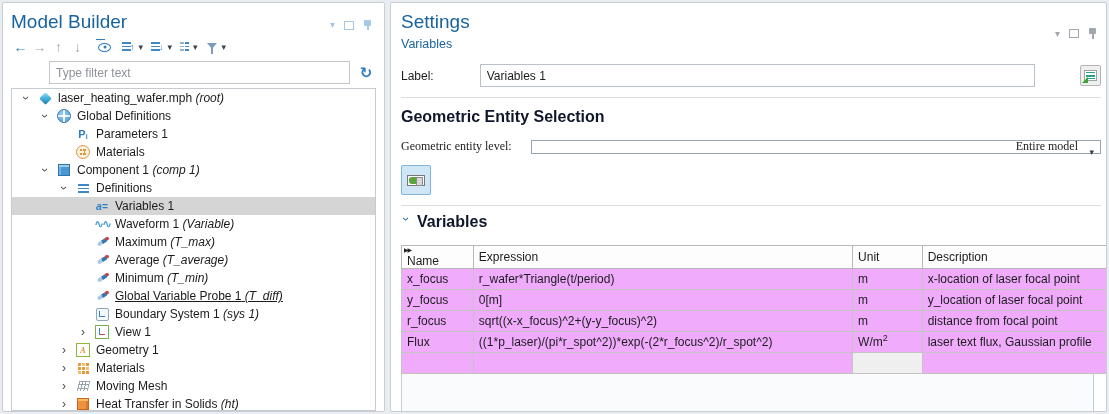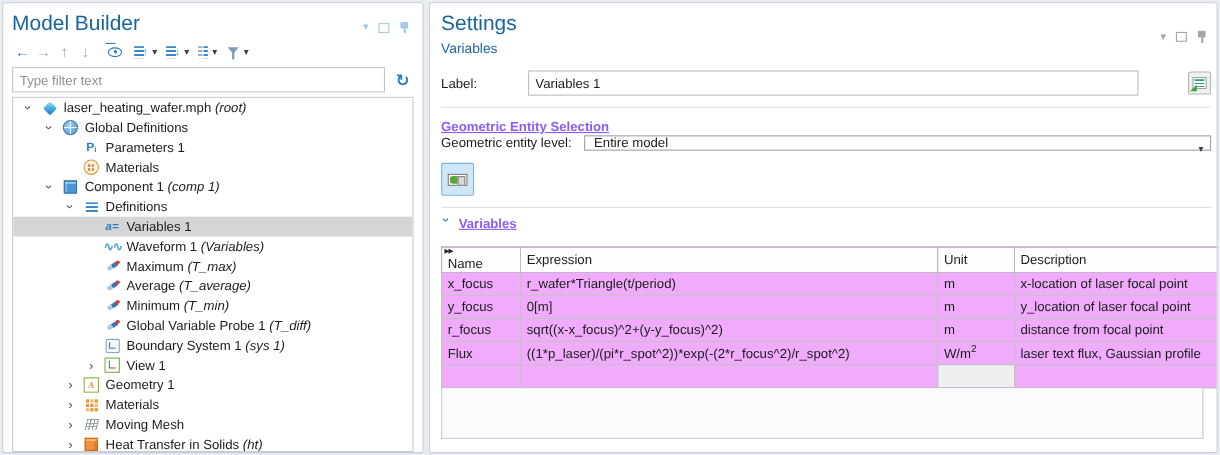--- a/index.html
+++ b/index.html
@@ -38,21 +38,21 @@
   .lines { width:9px; height:11px; background:repeating-linear-gradient(180deg,#3e88c8 0 1.8px,transparent 1.8px 3.6px); }
   .lines.two-tone { background:
       repeating-linear-gradient(180deg,#9ab0c4 0 1.8px,transparent 1.8px 3.6px),
       repeating-linear-gradient(180deg,#3e88c8 0 1.8px,transparent 1.8px 3.6px);
       background-size:4px 100%,4px 100%; background-position:0 0,5px 0; background-repeat:no-repeat; width:9px; }
   .mini { font-size:9px; font-weight:bold; color:#2e7cc0; margin-left:-2px; }
   .caret { font-size:9px; color:#3b3f44; margin-left:3px; }
   .funnel { position:relative; width:0; height:0; border:5px solid transparent; border-top:6px solid #7d9cbc; margin:2px 1px 0 1px; }
   .funnel::after { content:''; position:absolute; left:-1px; top:-2px; width:2px; height:7px; background:#7d9cbc; }
 
-  .filter-row { display:flex; align-items:center; margin-top:3px; gap:6px; }
+  .filter-row { display:flex; align-items:center; margin-top:3px; gap:6px;margin-left:38px; }
   .filter-input { flex:1; height:23px; border:1px solid #c0c6cc; background:#fff; padding:0 6px; font:12px "Liberation Sans","DejaVu Sans",sans-serif; color:#1b1b1b; outline:none; }
   .filter-input::placeholder { color:#8d9298; }
   .refresh { font-size:15px; font-weight:bold; color:#2e7cc0; width:20px; text-align:center; }
 
   
   .tree { flex:1; border:1px solid #c5cbd1; margin-top:4px; background:#fff; overflow:hidden; }
   .trow { display:flex; align-items:center; height:18px; white-space:nowrap; }
   .trow.sel { background:#d5d5d5; }
   .chev { width:16px; flex:none; text-align:center; font-size:12px; color:#4a4a4a; line-height:16px; }
   .chev.open { transform:rotate(90deg); }
@@ -102,24 +102,24 @@
   .st-sub { color:#19649f; font-size:12.5px; margin-top:3px; }
   .field-row { display:flex; align-items:center; margin-top:13px;gap:38px; }
   .field-label { margin-right:8px; }
   .text-input { flex:1; height:23px; border:1px solid #b9c0c7; background:#fff; padding:0 6px; font:12px "Liberation Sans","DejaVu Sans",sans-serif; color:#1b1b1b; outline:none; }
   .side-btn { width:21px; height:21px; margin-left:7px; background:#efefef; border:1px solid #b5b5b5; border-radius:2px; display:flex; align-items:center; justify-content:center; position:relative; }
   .doc-icon { position:relative; width:13px; height:11px; border:1px solid #9aa5a5; background:#fff; }
   .doc-icon::before { content:''; position:absolute; left:1px; top:1px; right:1px; height:7px;
      background:repeating-linear-gradient(180deg,#2aa08a 0 1.5px,transparent 1.5px 3.2px); }
   .doc-icon::after { content:''; position:absolute; left:-3px; bottom:-3px; width:0; height:0; border-style:solid; border-width:0 0 6px 6px; border-color:transparent transparent #3aa33a transparent; }
   .sep { border:none; border-top:1px solid #dcdfe2; margin-top:10px; }
-  .sec-head { color:#8b5cf6; font-weight:bold; font-size:12px; margin-top:10px;text-decoration:underline; }
-  .ges-row { display:flex; align-items:center; margin-top:1px; }
+  .sec-head { color:#0f172a; font-weight:bold; font-size:16px; margin-top:10px; }
+  .ges-row { display:flex; align-items:center; margin-top:13px;font-family:Liberation Serif, serif; }
   .ges-label { width:130px; flex:none; }
-  .combo { flex:1; height:14px; border:1px solid #98a4af; background:#fff; display:flex; align-items:center; padding:0 22px 0 8px; position:relative; }
+  .combo { flex:1; height:14px; border:1px solid #98a4af; background:#fff; display:flex; align-items:center; padding:0 22px 0 8px; position:relative;justify-content:flex-end; }
   .combo .caret { position:absolute; right:6px; top:6px; }
   .toggle-btn { width:30px; height:30px; margin-top:11px; background:#cfe6f7; border:1px solid #7fb4dd; border-radius:2px; display:flex; align-items:center; justify-content:center; }
   .toggle { position:relative; width:18px; height:11px; border:1px solid #777; background:#fff; }
   .toggle::before { content:''; position:absolute; left:1px; top:1px; width:9px; height:7px; border-radius:3px; background:#5aa53c; }
   .toggle::after { content:''; position:absolute; right:1px; top:1px; width:5px; height:7px; background:#d8d8d8; border:1px solid #8a8a8a; }
   .vars-head { display:flex; align-items:center; margin-top:7px; gap:6px; }
   .vars-chev { color:#19649f; font-size:12px; transform:rotate(90deg); display:inline-block; width:10px; }
 
   table.vars { border-collapse:collapse; margin-top:14px; width:773px; table-layout:fixed; background:#f0abfc; }
   table.vars th, table.vars td { border:1px solid #c3c3c3; padding:0 5px; height:21px; font-weight:normal; text-align:left; overflow:hidden; white-space:nowrap; }
@@ -209,38 +209,38 @@
         <span class="tlabel">Definitions</span>
       </div>
       <div class="trow sel" style="padding-left: 63px;">
         <span class="chev none"></span>
         <span class="ticon ti-variables"></span>
         <span class="tlabel">Variables 1</span>
       </div>
       <div class="trow" style="padding-left: 63px;">
         <span class="chev none"></span>
         <span class="ticon ti-waveform"></span>
-        <span class="tlabel">Waveform 1<span class="tsuffix"> (Variables)</span></span>
+        <span class="tlabel">Waveform 1<span class="tsuffix"> (Variable)</span></span>
       </div>
       <div class="trow" style="padding-left: 63px;">
         <span class="chev none"></span>
         <span class="ticon ti-probe"></span>
         <span class="tlabel">Maximum<span class="tsuffix"> (T_max)</span></span>
       </div>
       <div class="trow" style="padding-left: 63px;">
         <span class="chev none"></span>
         <span class="ticon ti-probe"></span>
         <span class="tlabel">Average<span class="tsuffix"> (T_average)</span></span>
       </div>
       <div class="trow" style="padding-left: 63px;">
         <span class="chev none"></span>
         <span class="ticon ti-probe"></span>
         <span class="tlabel">Minimum<span class="tsuffix"> (T_min)</span></span>
       </div>
-      <div class="trow" style="padding-left: 63px;">
+      <div class="trow" style="padding-left: 63px; text-decoration: underline;">
         <span class="chev none"></span>
         <span class="ticon ti-probe"></span>
         <span class="tlabel">Global Variable Probe 1<span class="tsuffix"> (T_diff)</span></span>
       </div>
       <div class="trow" style="padding-left: 63px;">
         <span class="chev none"></span>
         <span class="ticon ti-boundary"></span>
         <span class="tlabel">Boundary System 1<span class="tsuffix"> (sys 1)</span></span>
       </div>
       <div class="trow" style="padding-left: 63px;">

